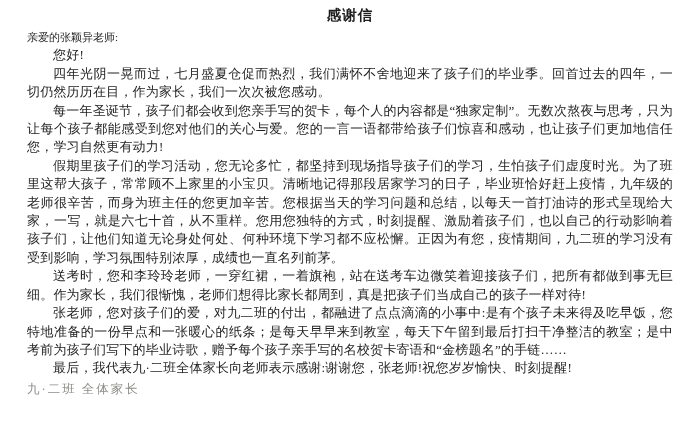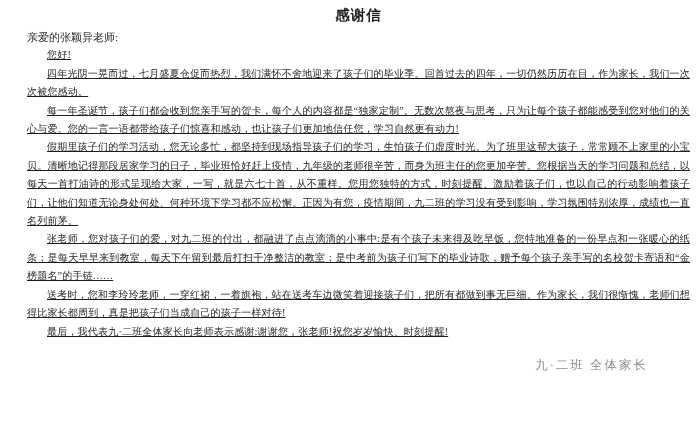--- a/index.html
+++ b/index.html
@@ -11,47 +11,45 @@
     width: 700px;
     height: 432px;
     overflow: hidden;
     font-family: "Liberation Serif", "DejaVu Serif", serif;
     color: #1e1e1e;
   }
   .page {
     box-sizing: border-box;
     width: 700px;
     height: 432px;
-    padding: 5px 10px 0 27px;
+    padding: 5px 27px 0 27px;
   }
   .letter-title {
     text-align: center;
     font-weight: bold;
     font-size: 14.5px;
     line-height: 20px;
     margin: 0 0 3px 0;
     letter-spacing: 1px;
   }
   .salutation {
     font-size: 11px;
     line-height: 18.4px;
     margin: 0;
   }
   .para {
     margin: 0;
     text-indent: 2em;
-    font-size: 10px;
+    font-size: 13px;
     line-height: 18.4px;
     text-align: justify;
     letter-spacing: 0.2px;
-    text-decoration: underline;
   }
   .signature-block {
-    text-align: right;
-    margin-top: 14px;
+    margin-top: 1px;
   }
   .signature {
     display: inline-block;
     margin-right: 42px;
     font-size: 12.5px;
     line-height: 15px;
     color: #8d8d89;
     letter-spacing: 2px;
     filter: blur(0.4px);
   }
@@ -59,20 +57,20 @@
 </head>
 <body>
 
 <div class="page">
   <h1 class="letter-title">感谢信</h1>
   <p class="salutation">亲爱的张颖异老师:</p>
   <p class="para">您好!</p>
   <p class="para">四年光阴一晃而过，七月盛夏仓促而热烈，我们满怀不舍地迎来了孩子们的毕业季。回首过去的四年，一切仍然历历在目，作为家长，我们一次次被您感动。</p>
   <p class="para">每一年圣诞节，孩子们都会收到您亲手写的贺卡，每个人的内容都是“独家定制”。无数次熬夜与思考，只为让每个孩子都能感受到您对他们的关心与爱。您的一言一语都带给孩子们惊喜和感动，也让孩子们更加地信任您，学习自然更有动力!</p>
   <p class="para">假期里孩子们的学习活动，您无论多忙，都坚持到现场指导孩子们的学习，生怕孩子们虚度时光。为了班里这帮大孩子，常常顾不上家里的小宝贝。清晰地记得那段居家学习的日子，毕业班恰好赶上疫情，九年级的老师很辛苦，而身为班主任的您更加辛苦。您根据当天的学习问题和总结，以每天一首打油诗的形式呈现给大家，一写，就是六七十首，从不重样。您用您独特的方式，时刻提醒、激励着孩子们，也以自己的行动影响着孩子们，让他们知道无论身处何处、何种环境下学习都不应松懈。正因为有您，疫情期间，九二班的学习没有受到影响，学习氛围特别浓厚，成绩也一直名列前茅。</p>
+  <p class="para">送考时，您和李玲玲老师，一穿红裙，一着旗袍，站在送考车边微笑着迎接孩子们，把所有都做到事无巨细。作为家长，我们很惭愧，老师们想得比家长都周到，真是把孩子们当成自己的孩子一样对待!</p>
   <p class="para">张老师，您对孩子们的爱，对九二班的付出，都融进了点点滴滴的小事中:是有个孩子未来得及吃早饭，您特地准备的一份早点和一张暖心的纸条；是每天早早来到教室，每天下午留到最后打扫干净整洁的教室；是中考前为孩子们写下的毕业诗歌，赠予每个孩子亲手写的名校贺卡寄语和“金榜题名”的手链……</p>
-  <p class="para">送考时，您和李玲玲老师，一穿红裙，一着旗袍，站在送考车边微笑着迎接孩子们，把所有都做到事无巨细。作为家长，我们很惭愧，老师们想得比家长都周到，真是把孩子们当成自己的孩子一样对待!</p>
   <p class="para">最后，我代表九·二班全体家长向老师表示感谢:谢谢您，张老师!祝您岁岁愉快、时刻提醒!</p>
   <div class="signature-block">
     <span class="signature">九·二班 全体家长</span>
   </div>
 
 </div>
 
 </body></html>

